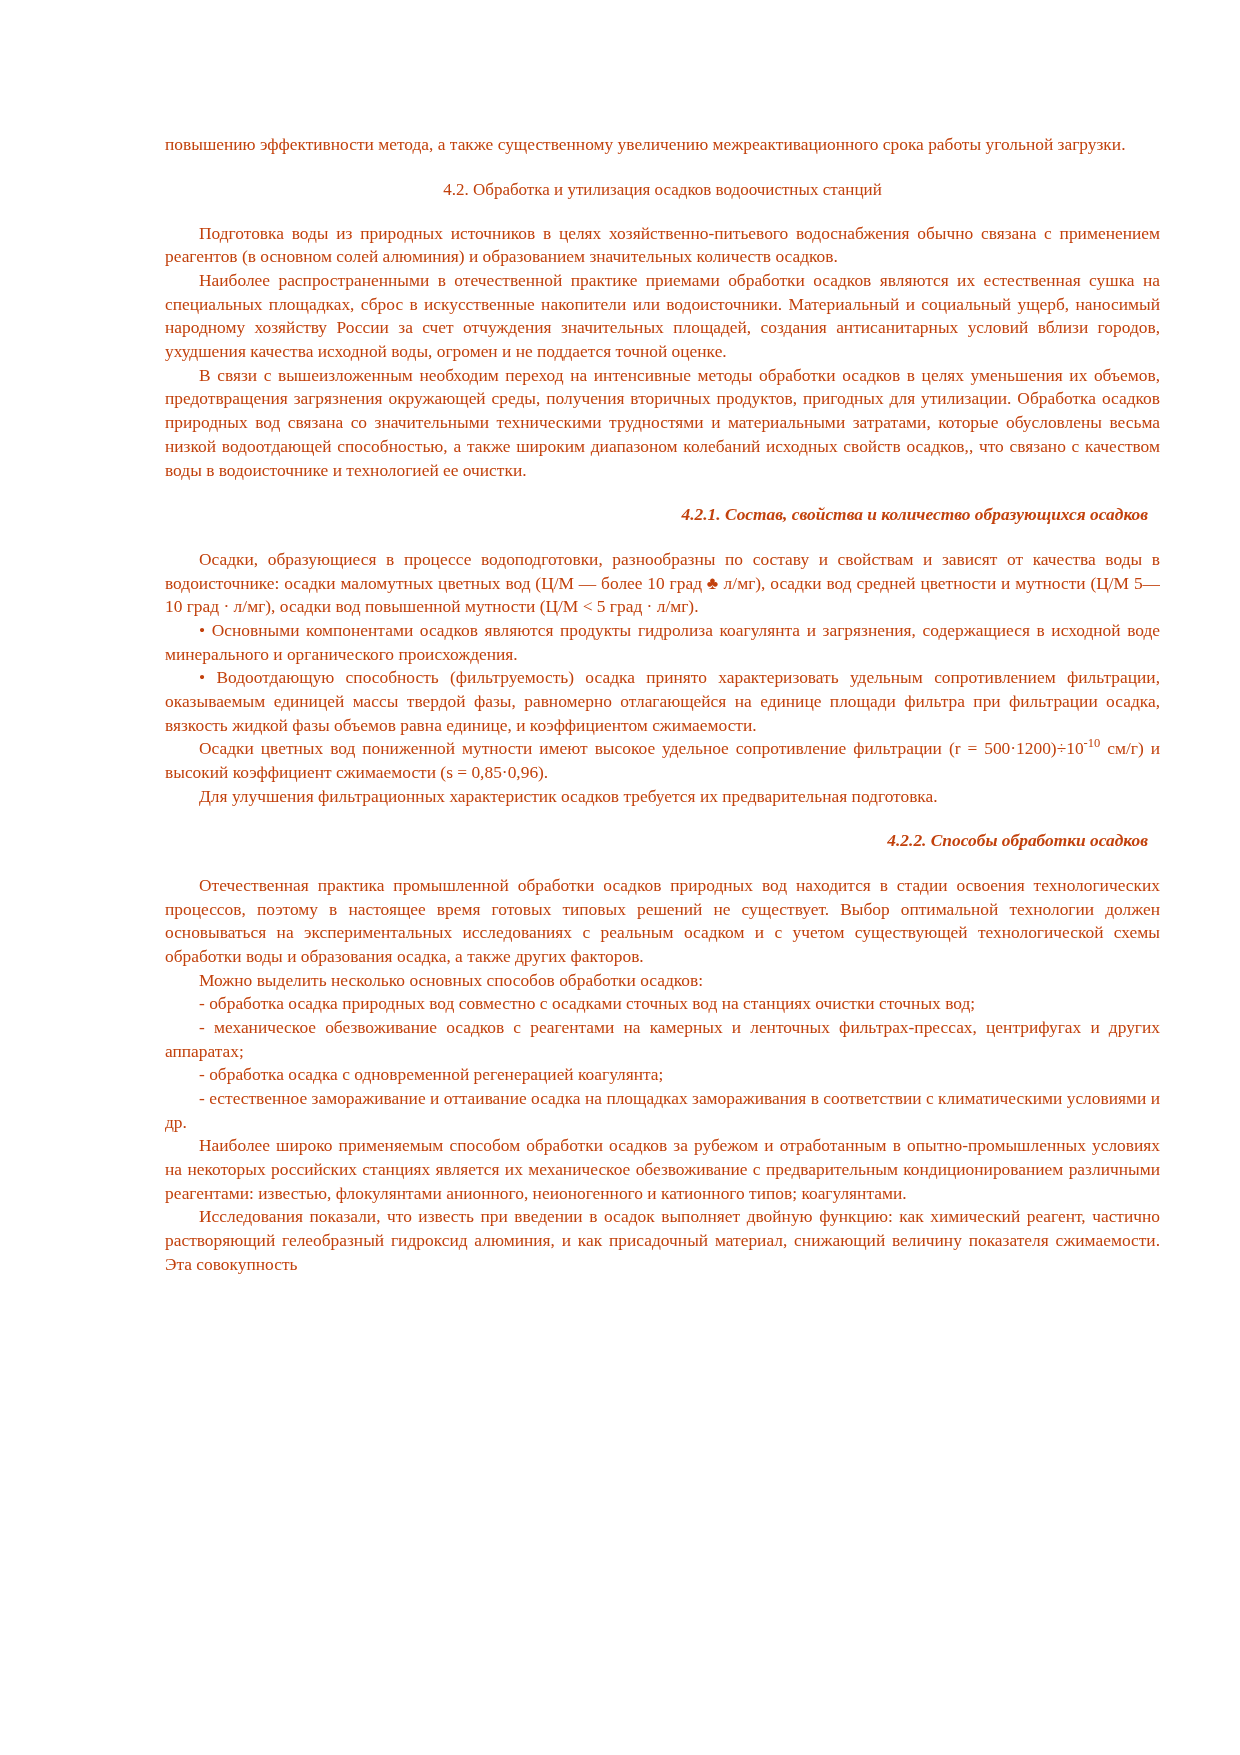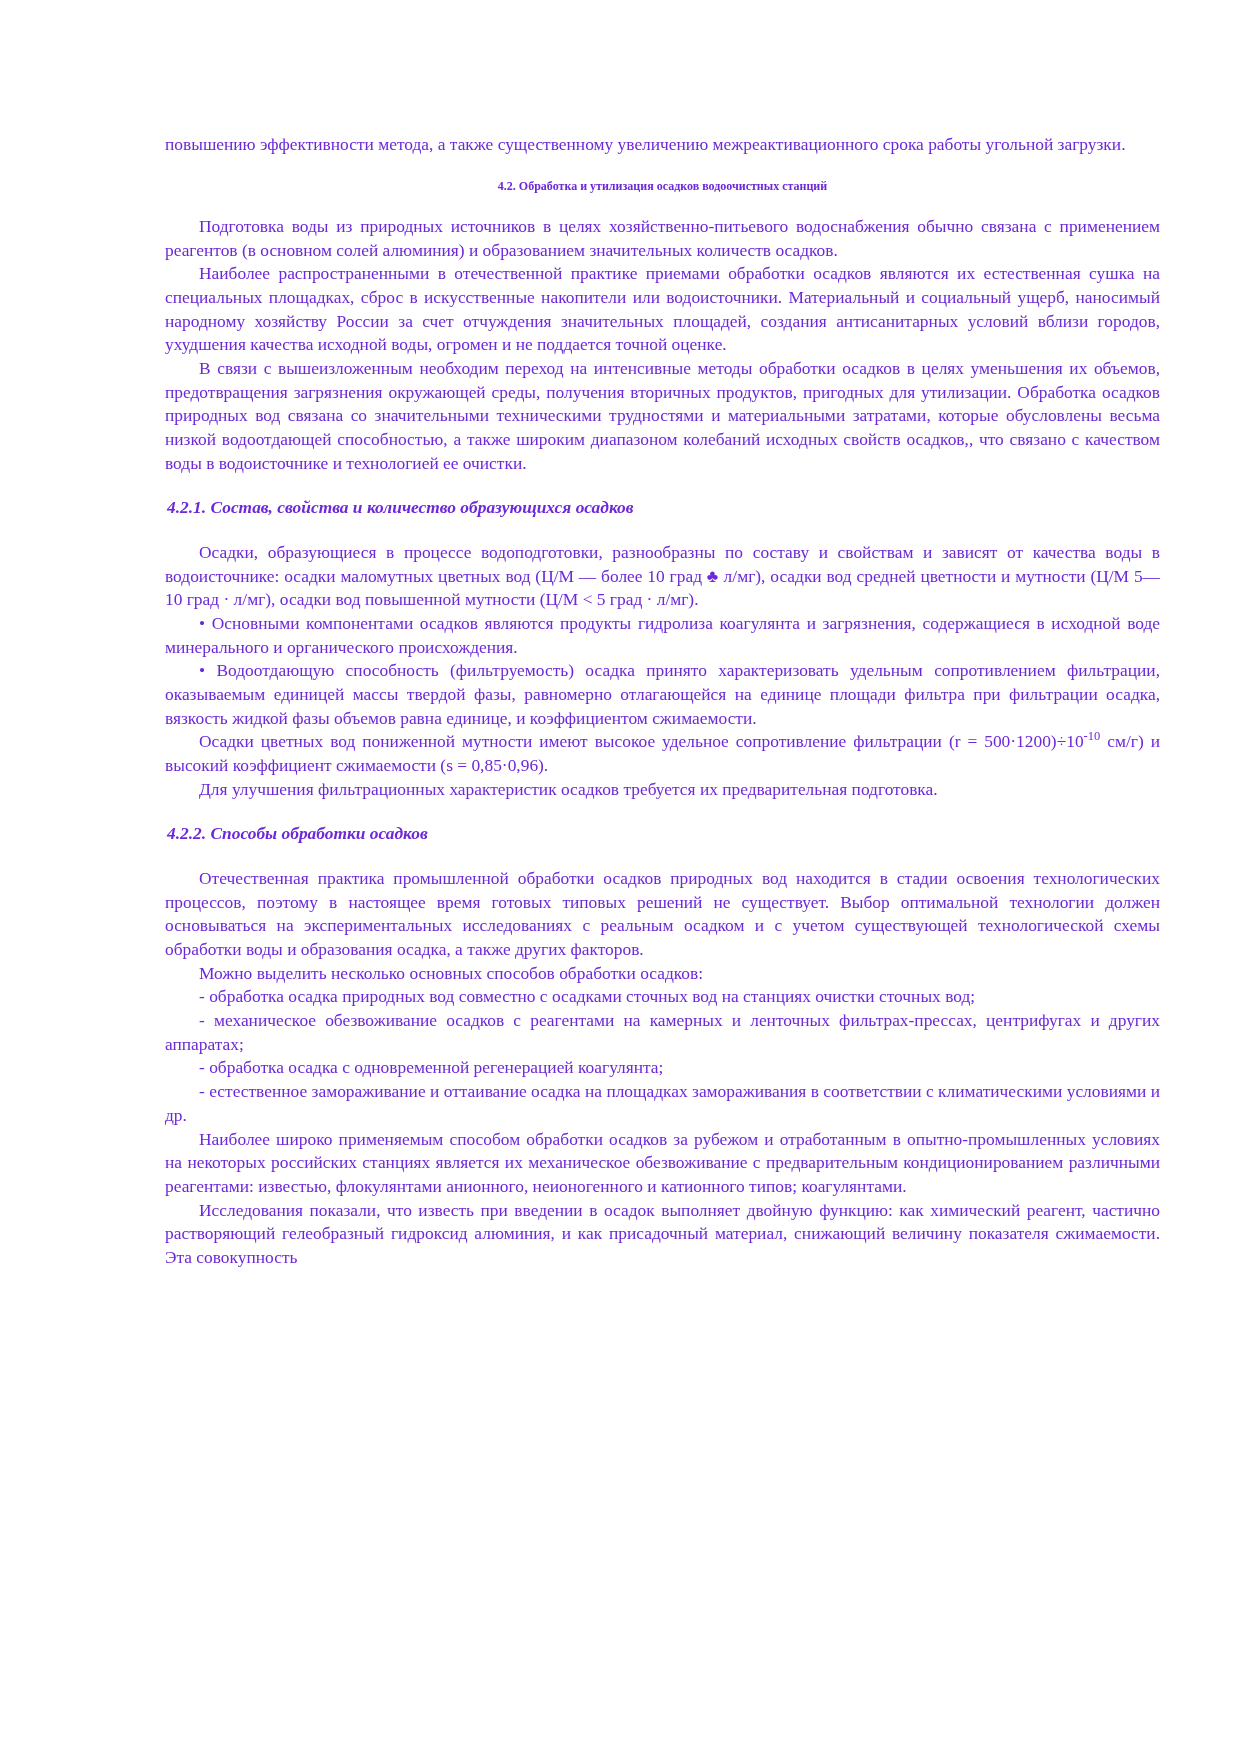--- a/index.html
+++ b/index.html
@@ -7,46 +7,46 @@
     padding: 0;
     background: #ffffff;
   }
   .page {
     width: 1240px;
     min-height: 1755px;
     box-sizing: border-box;
     padding: 133px 80px 60px 165px;
     background: #ffffff;
     font-family: "Liberation Serif", serif;
-    color: #6d28d9;
+    color: #c2410c;
   }
   .body-text {
     font-size: 17.4px;
     line-height: 1.36;
     text-align: justify;
     text-indent: 34px;
     margin: 0;
     hyphens: none;
   }
   .body-text.no-indent {
     text-indent: 0;
   }
   .heading-center {
-    font-size: 12px;
-    font-weight: bold;
+    font-size: 17px;
+    font-weight: normal;
     text-align: center;
     margin: 0;
     line-height: 1.36;
   }
   .heading-italic {
     font-size: 17.4px;
     font-weight: bold;
     font-style: italic;
-    text-align: left;
-    margin: 2px;
+    text-align: right;
+    margin: 12px;
     line-height: 1.36;
   }
   .gap-before {
     margin-top: 21px;
   }
   .gap-after {
     margin-bottom: 21px;
   }
   sup {
     font-size: 0.72em;

